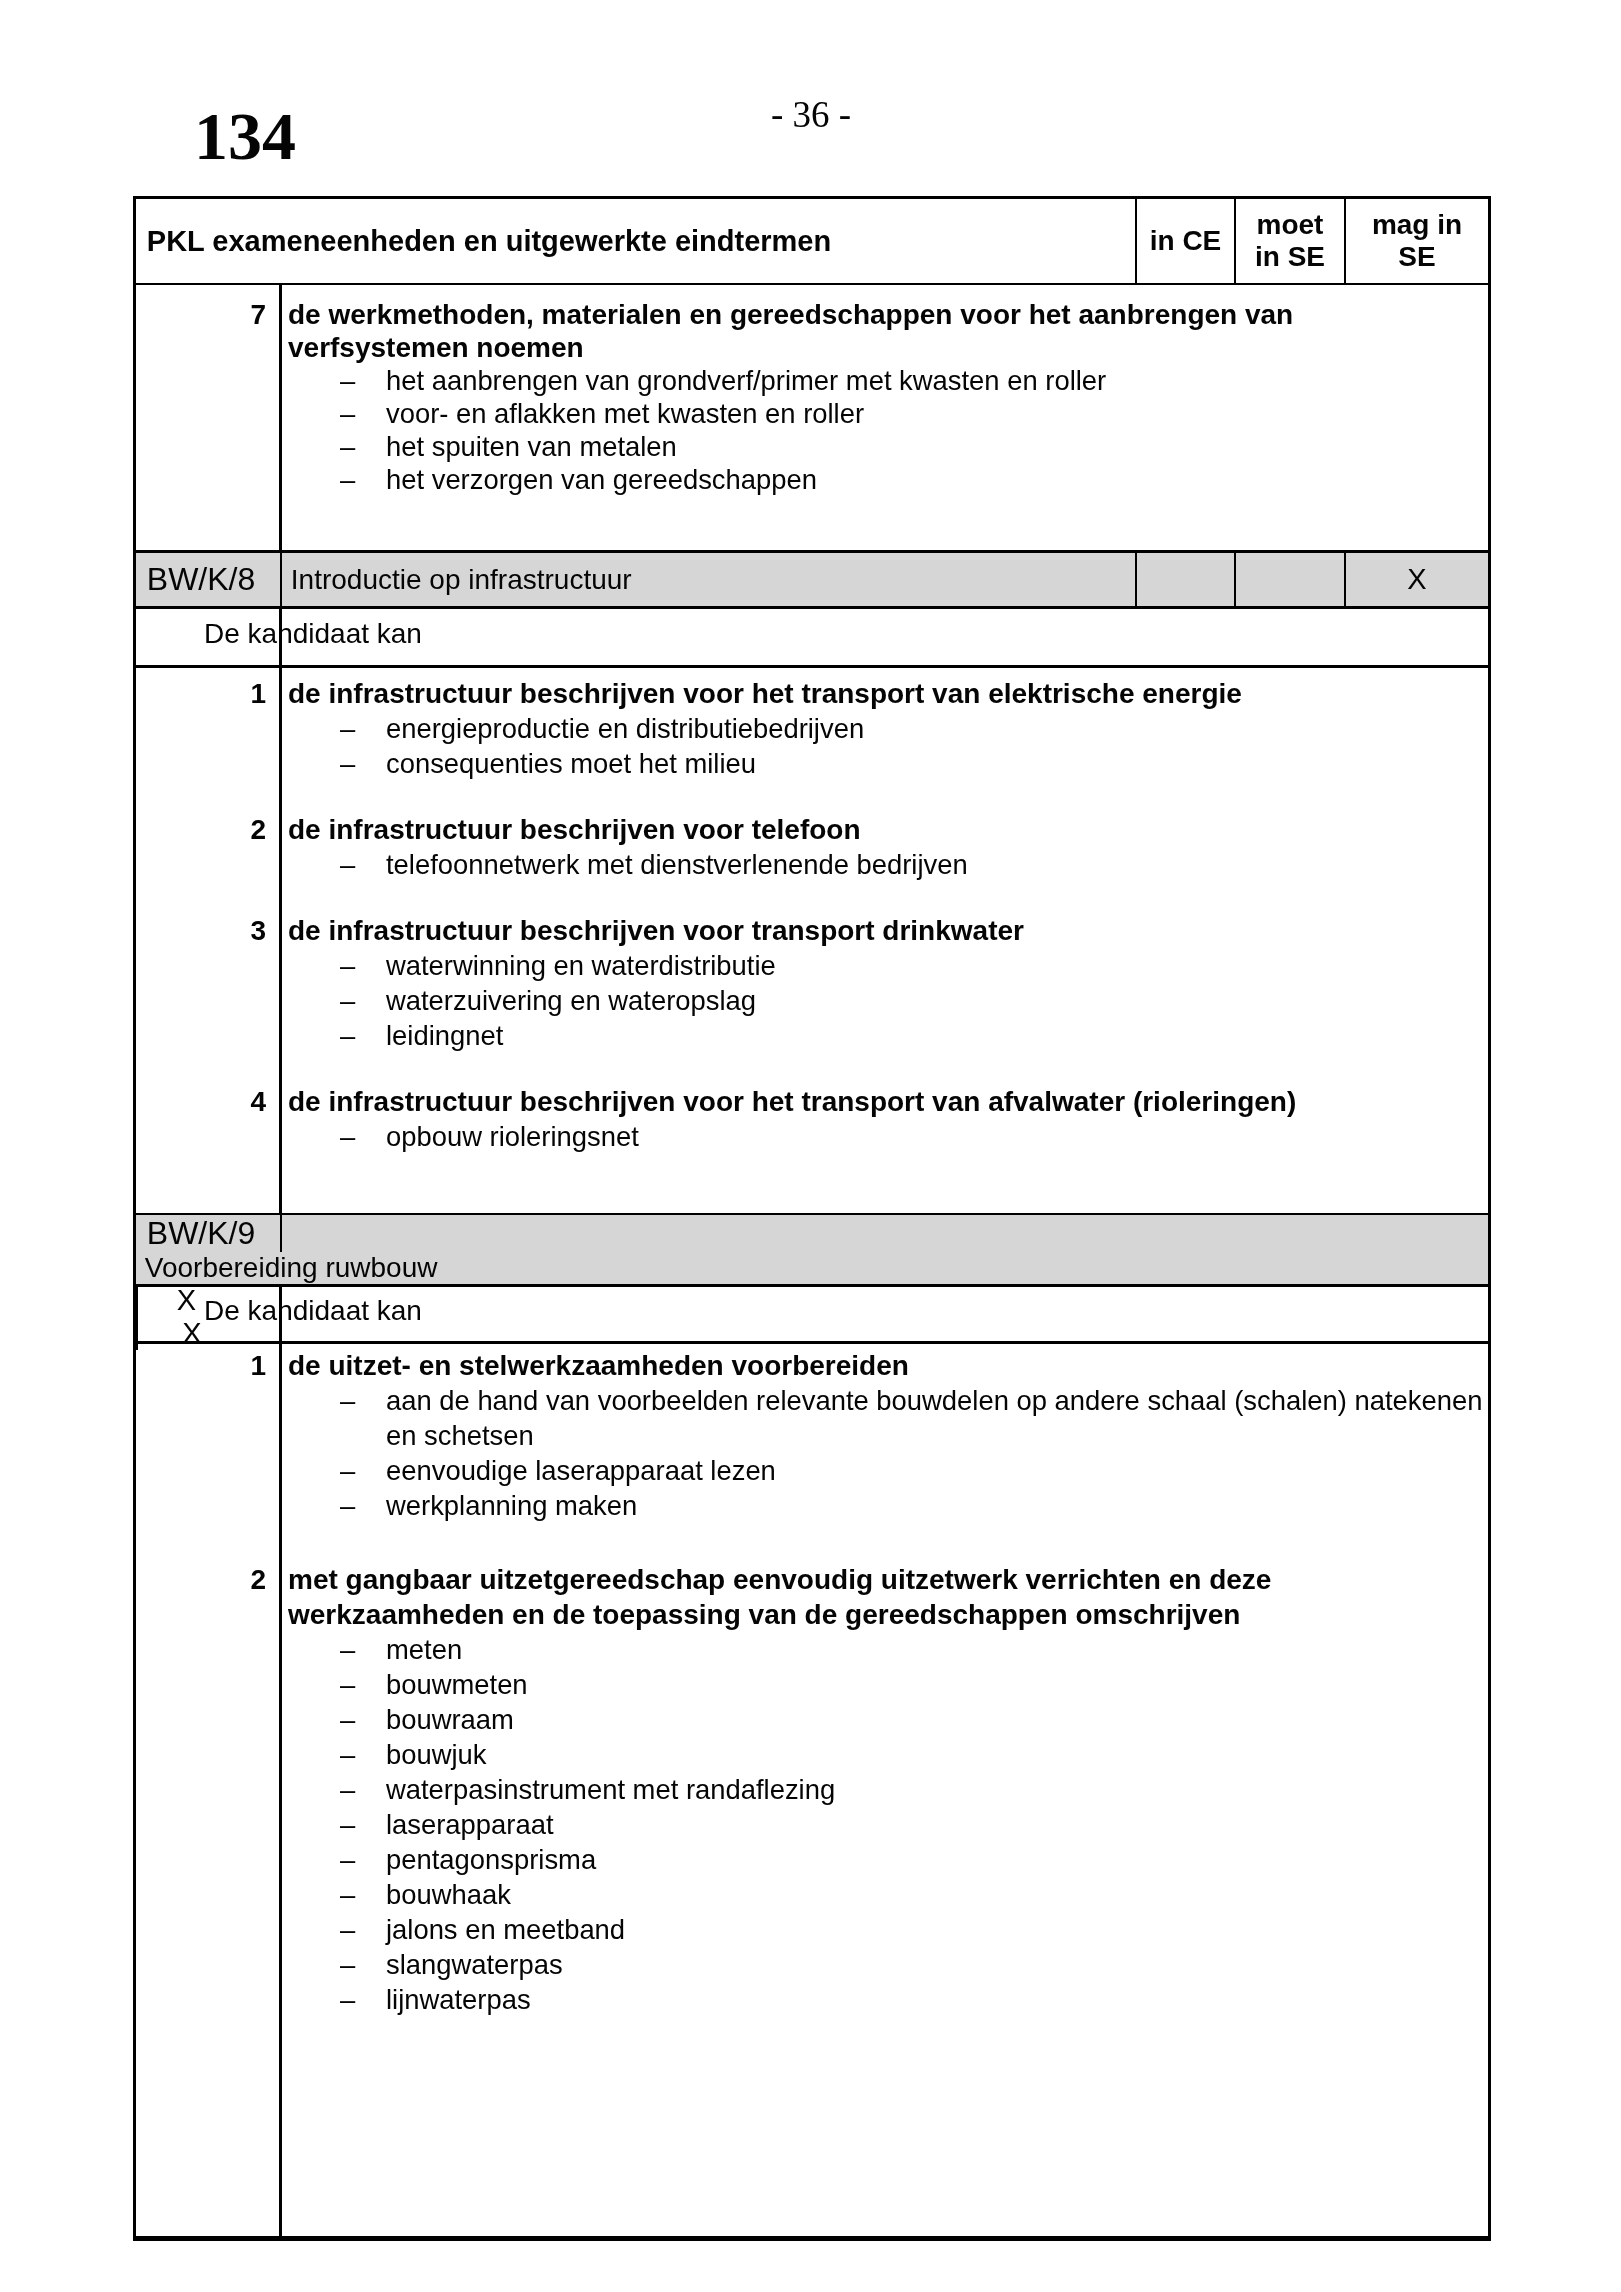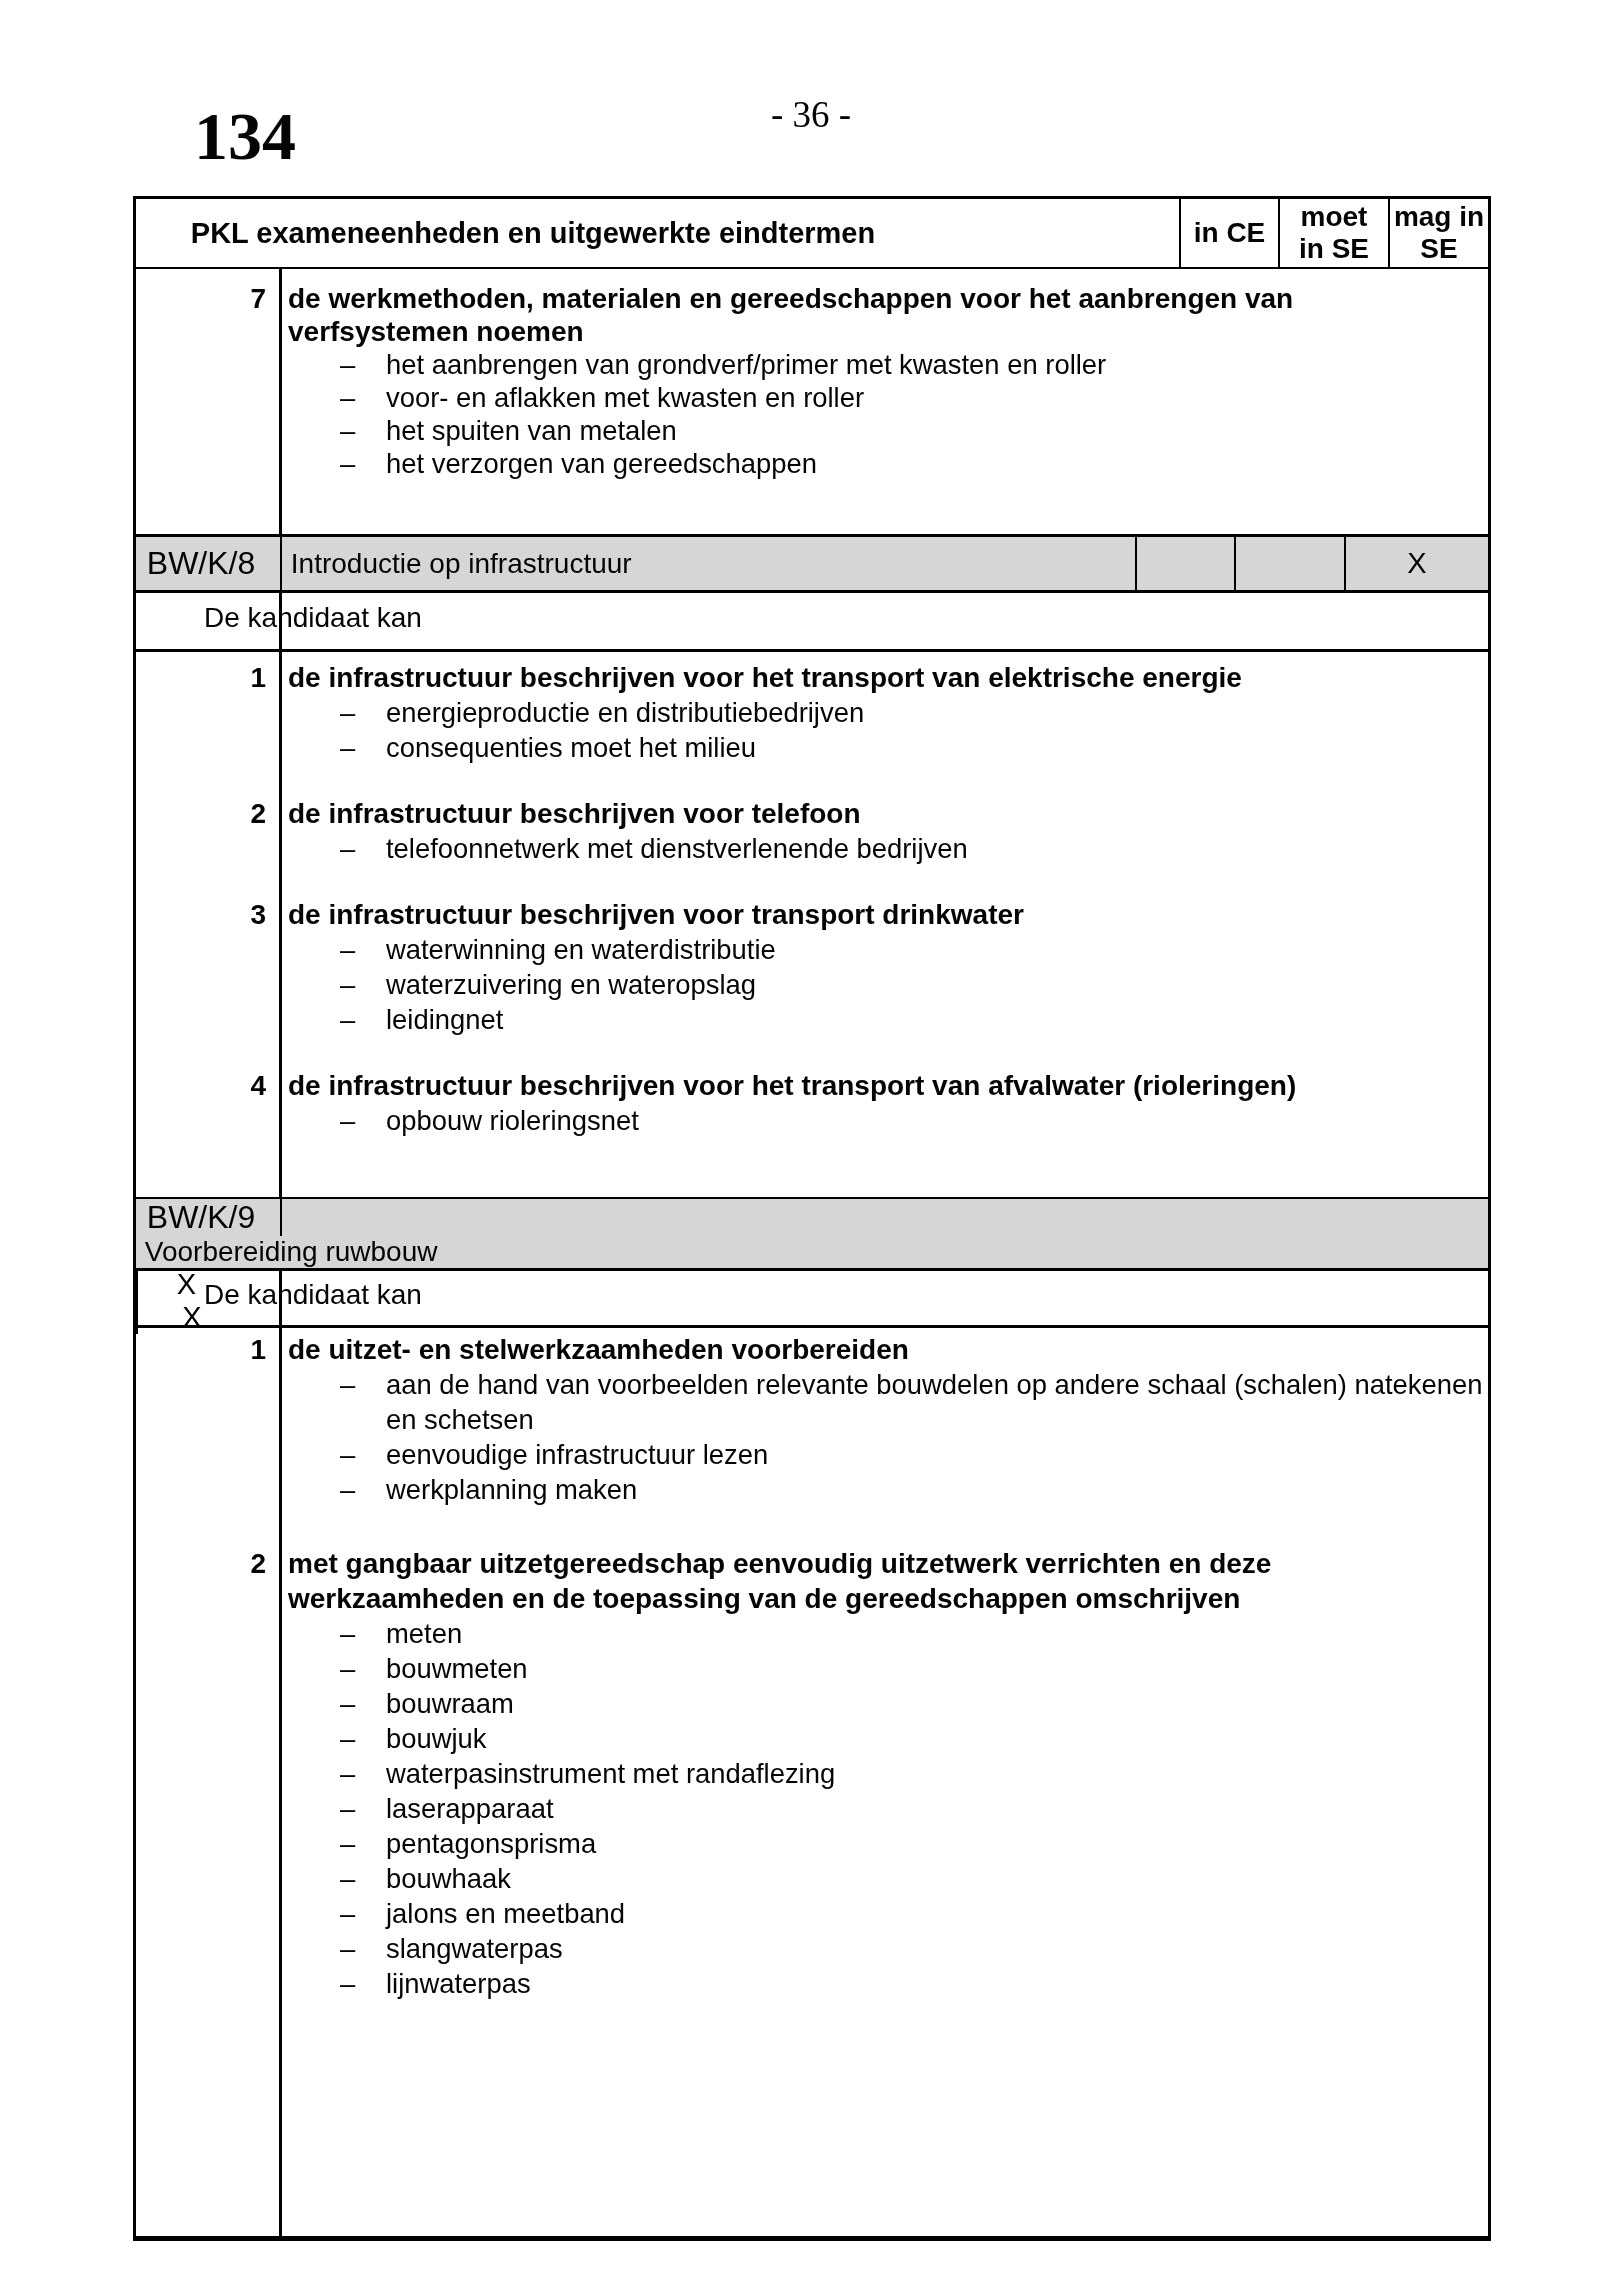--- a/index.html
+++ b/index.html
@@ -25,21 +25,21 @@
     position:absolute;left:133px;top:196px;
     width:1358px;height:2045px;
     border:3.9px solid #000;border-bottom-width:5.9px;
     box-sizing:border-box;
     display:flex;flex-direction:column;
     background:#fff;
   }
   .row{box-sizing:border-box;position:relative;flex-shrink:0;}
   .cell{box-sizing:border-box;}
   
-  .hrow{height:70px;border-bottom:2.9px solid #000;display:flex;padding-left:44px;}
+  .hrow{height:86px;border-bottom:2.9px solid #000;display:flex;}
   .h-main{width:999px;display:flex;align-items:center;padding-left:10.8px;
     font-weight:bold;font-size:29px;line-height:33px;}
   .h-col{border-left:2.9px solid #000;display:flex;align-items:center;justify-content:center;
     text-align:center;font-weight:bold;font-size:28px;line-height:32px;white-space:pre-line;}
   .h-ce{width:99px;}
   .h-moet{width:110px;}
   .h-mag{flex:1;}
   
   .brow{border-bottom:3.9px solid #000;}
   .vline{position:absolute;left:143px;top:0;bottom:0;width:2.9px;background:#000;}
@@ -165,21 +165,21 @@
     </div>
 
     <div class="row brow i9">
       <div class="vline"></div>
       <div class="content">
         <div class="item">
           <span class="num">1</span>
           <div class="ititle">de uitzet- en stelwerkzaamheden voorbereiden</div>
           <div class="bullet"><span class="dash">–</span><span>aan de hand van voorbeelden relevante bouwdelen op andere schaal (schalen) natekenen
 en schetsen</span></div>
-          <div class="bullet"><span class="dash">–</span><span>eenvoudige infrastructuur lezen</span></div>
+          <div class="bullet"><span class="dash">–</span><span>eenvoudige laserapparaat lezen</span></div>
           <div class="bullet"><span class="dash">–</span><span>werkplanning maken</span></div>
         </div>
         <div class="item">
           <span class="num">2</span>
           <div class="ititle">met gangbaar uitzetgereedschap eenvoudig uitzetwerk verrichten en deze
 werkzaamheden en de toepassing van de gereedschappen omschrijven</div>
           <div class="bullet"><span class="dash">–</span><span>meten</span></div>
           <div class="bullet"><span class="dash">–</span><span>bouwmeten</span></div>
           <div class="bullet"><span class="dash">–</span><span>bouwraam</span></div>
           <div class="bullet"><span class="dash">–</span><span>bouwjuk</span></div>

